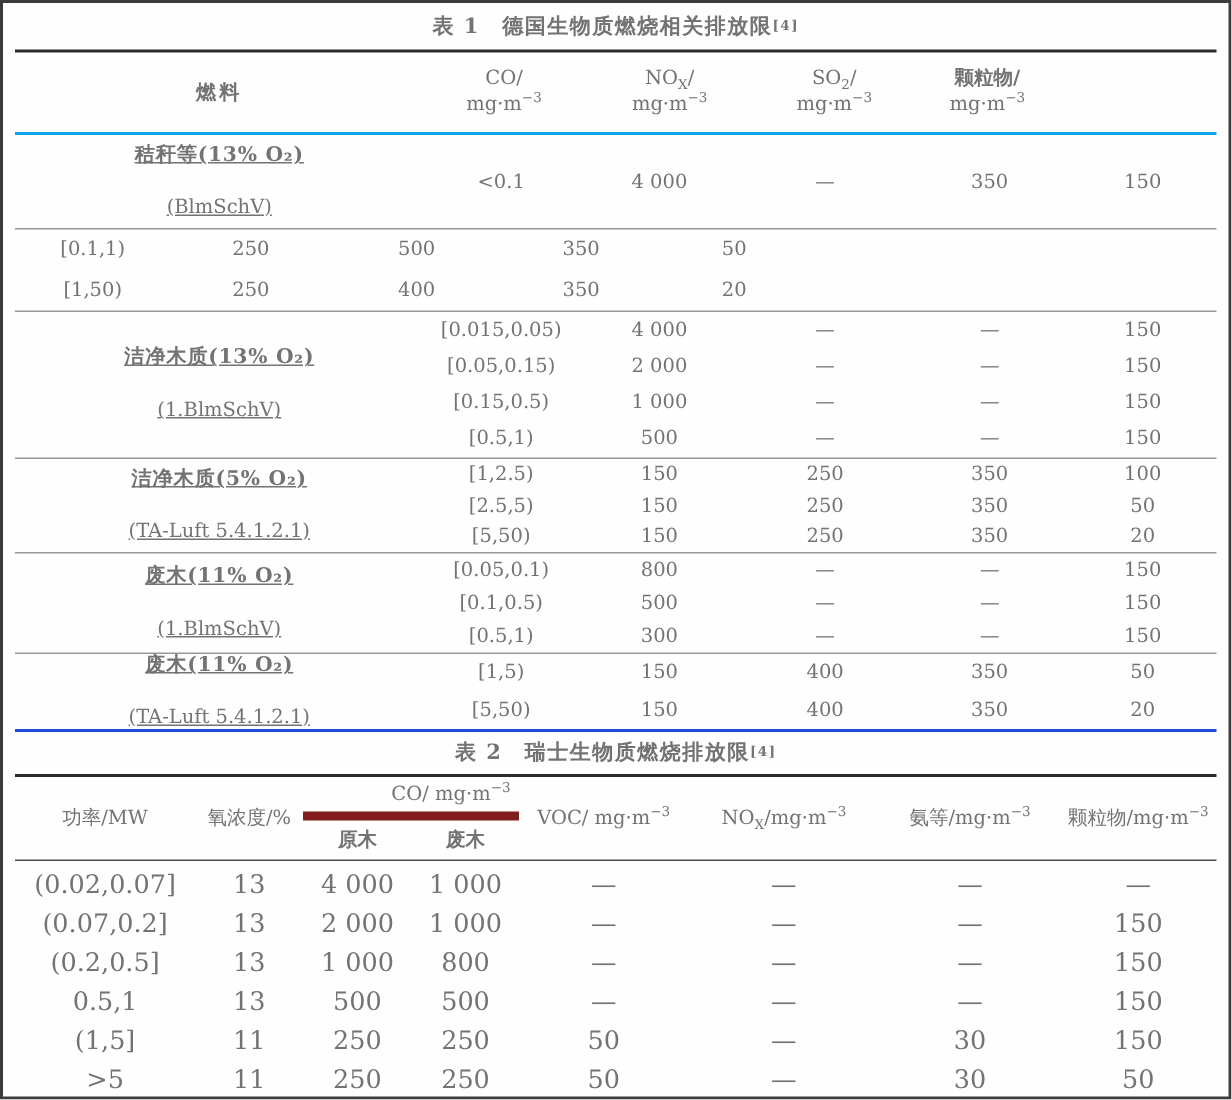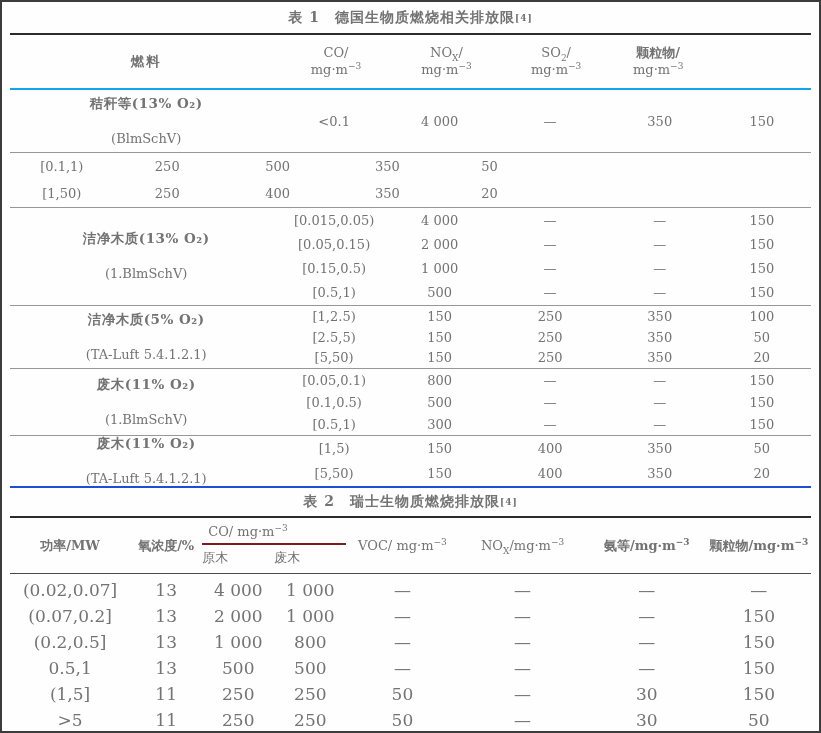--- a/index.html
+++ b/index.html
@@ -30,37 +30,37 @@
 
   .t1-group{display:flex;}
   .t1-group + .t1-group{border-top:1px solid #979797;}
   .t1-group:nth-child(1){height:62px;}
   .t1-group:nth-child(2){height:54px;}
   .t1-group:nth-child(3){height:97px;}
   .t1-group:nth-child(4){height:62px;}
   .t1-group:nth-child(5){height:66px;}
   .t1-group:nth-child(6){height:50px;}
   .t1-fuel{width:34%;display:flex;flex-direction:column;align-items:center;
-    justify-content:center;gap:19px;line-height:1.25;}
+    justify-content:center;gap:19px;line-height:1.25;text-decoration:underline;}
   .fuel-main{font-weight:bold;font-size:13.5px;letter-spacing:.5px;}
   .fuel-sub{font-size:13px;}
   .t1-rows{width:66%;display:flex;flex-direction:column;justify-content:center;}
   .t1-row{flex:1;display:flex;align-items:center;font-size:13px;}
   .t1-cell{text-align:center;}
   .w0{width:19.6%;} .w1{width:20.3%;} .w2{width:21.5%;} .w3{width:20%;} .w4{width:18.6%;}
 
   
   #t2-header{border-top:2px solid #2b2b2b;border-bottom:1px solid #4a4a4a;
     height:55px;display:flex;align-items:center;font-size:13px;}
   .t2-hcell{text-align:center;line-height:1.2;}
-  .t2-hcell.cnb{font-weight:bold;}
+  .t2-hcell.cnb{font-weight:normal;}
   .t2-co{display:flex;flex-direction:column;justify-content:center;}
-  .t2-co-label{text-align:left;padding:0 6px 4px 6px;border-bottom:2px solid #7f1d1d;}
+  .t2-co-label{text-align:right;padding:0 6px 4px 6px;border-bottom:6px solid #7f1d1d;}
   .t2-co-sub{display:flex;padding-top:4px;}
-  .t2-co-sub span{width:50%;text-align:left;font-weight:normal;}
+  .t2-co-sub span{width:50%;text-align:center;font-weight:bold;}
   .t2-row{height:26px;display:flex;align-items:flex-end;font-size:17px;}
   .t2-cell{text-align:center;}
   .v0{width:15%;} .v1{width:9%;} .v2{width:9%;} .v3{width:9%;}
   .v4{width:14%;} .v5{width:16%;} .v6{width:15%;} .v7{width:13%;}
   .t2-cogroup{width:18%;}
 
   .bottom-rule{border-top:2px solid #2b2b2b;margin-top:1px;}
 </style>
 </head>
 <body>

